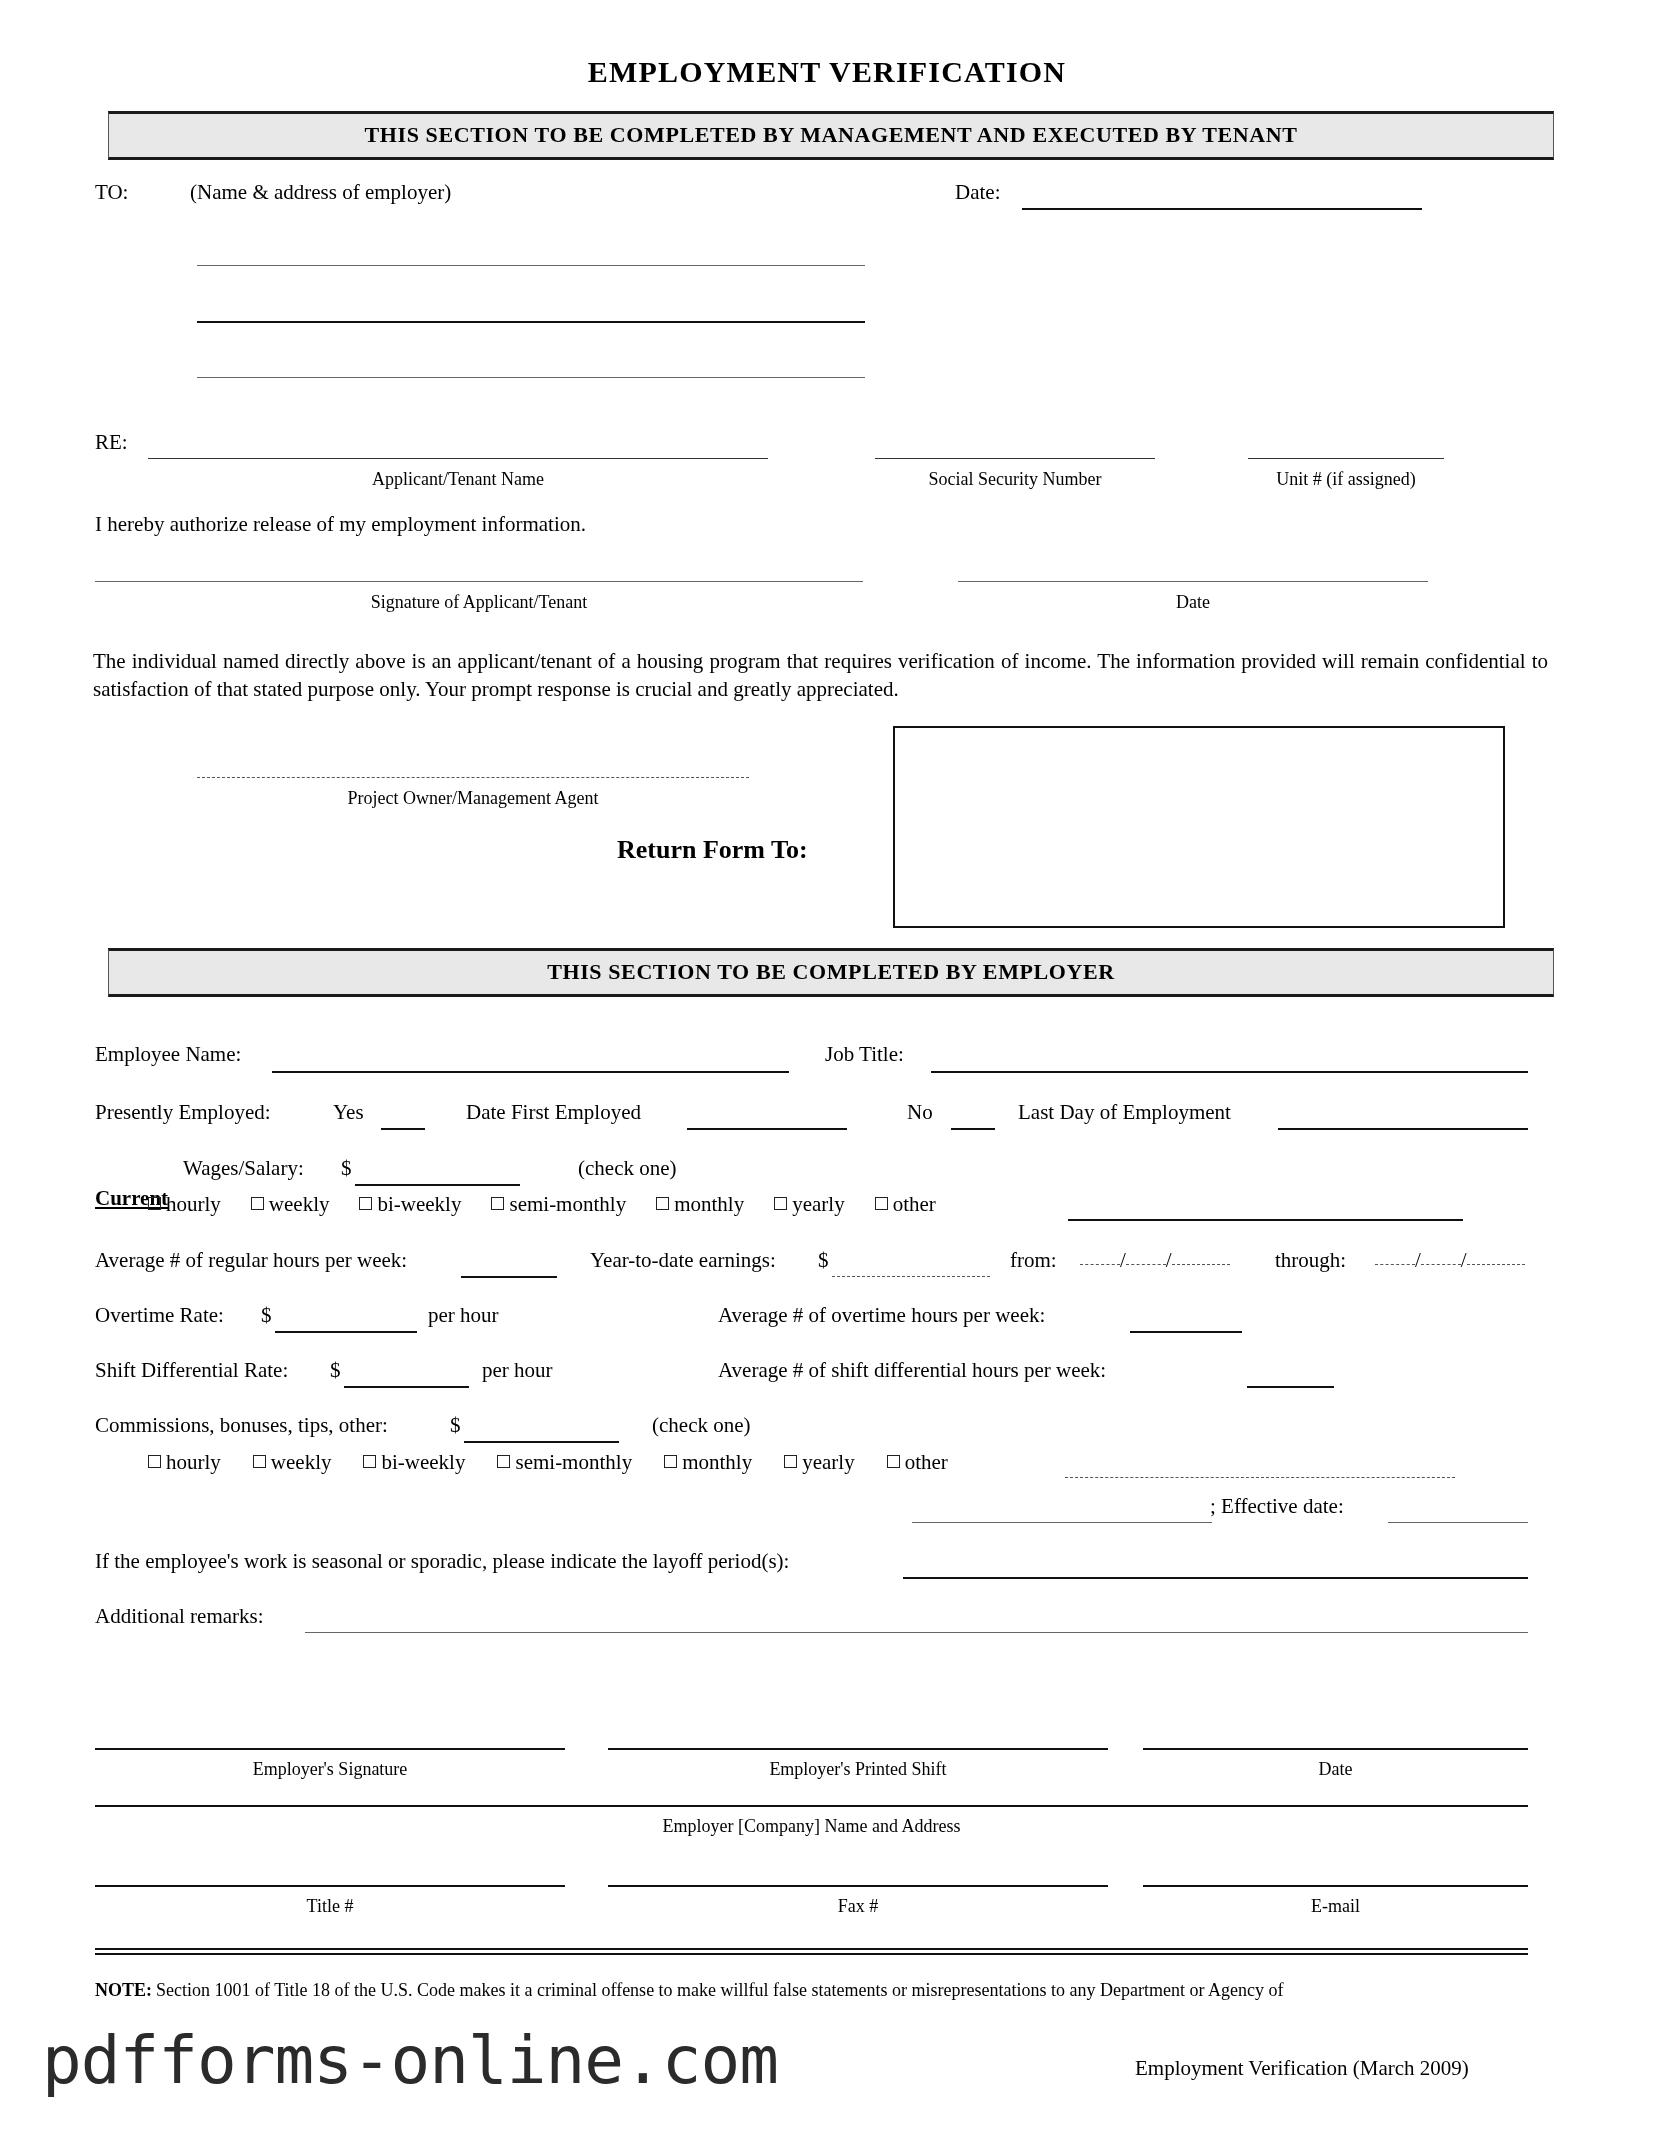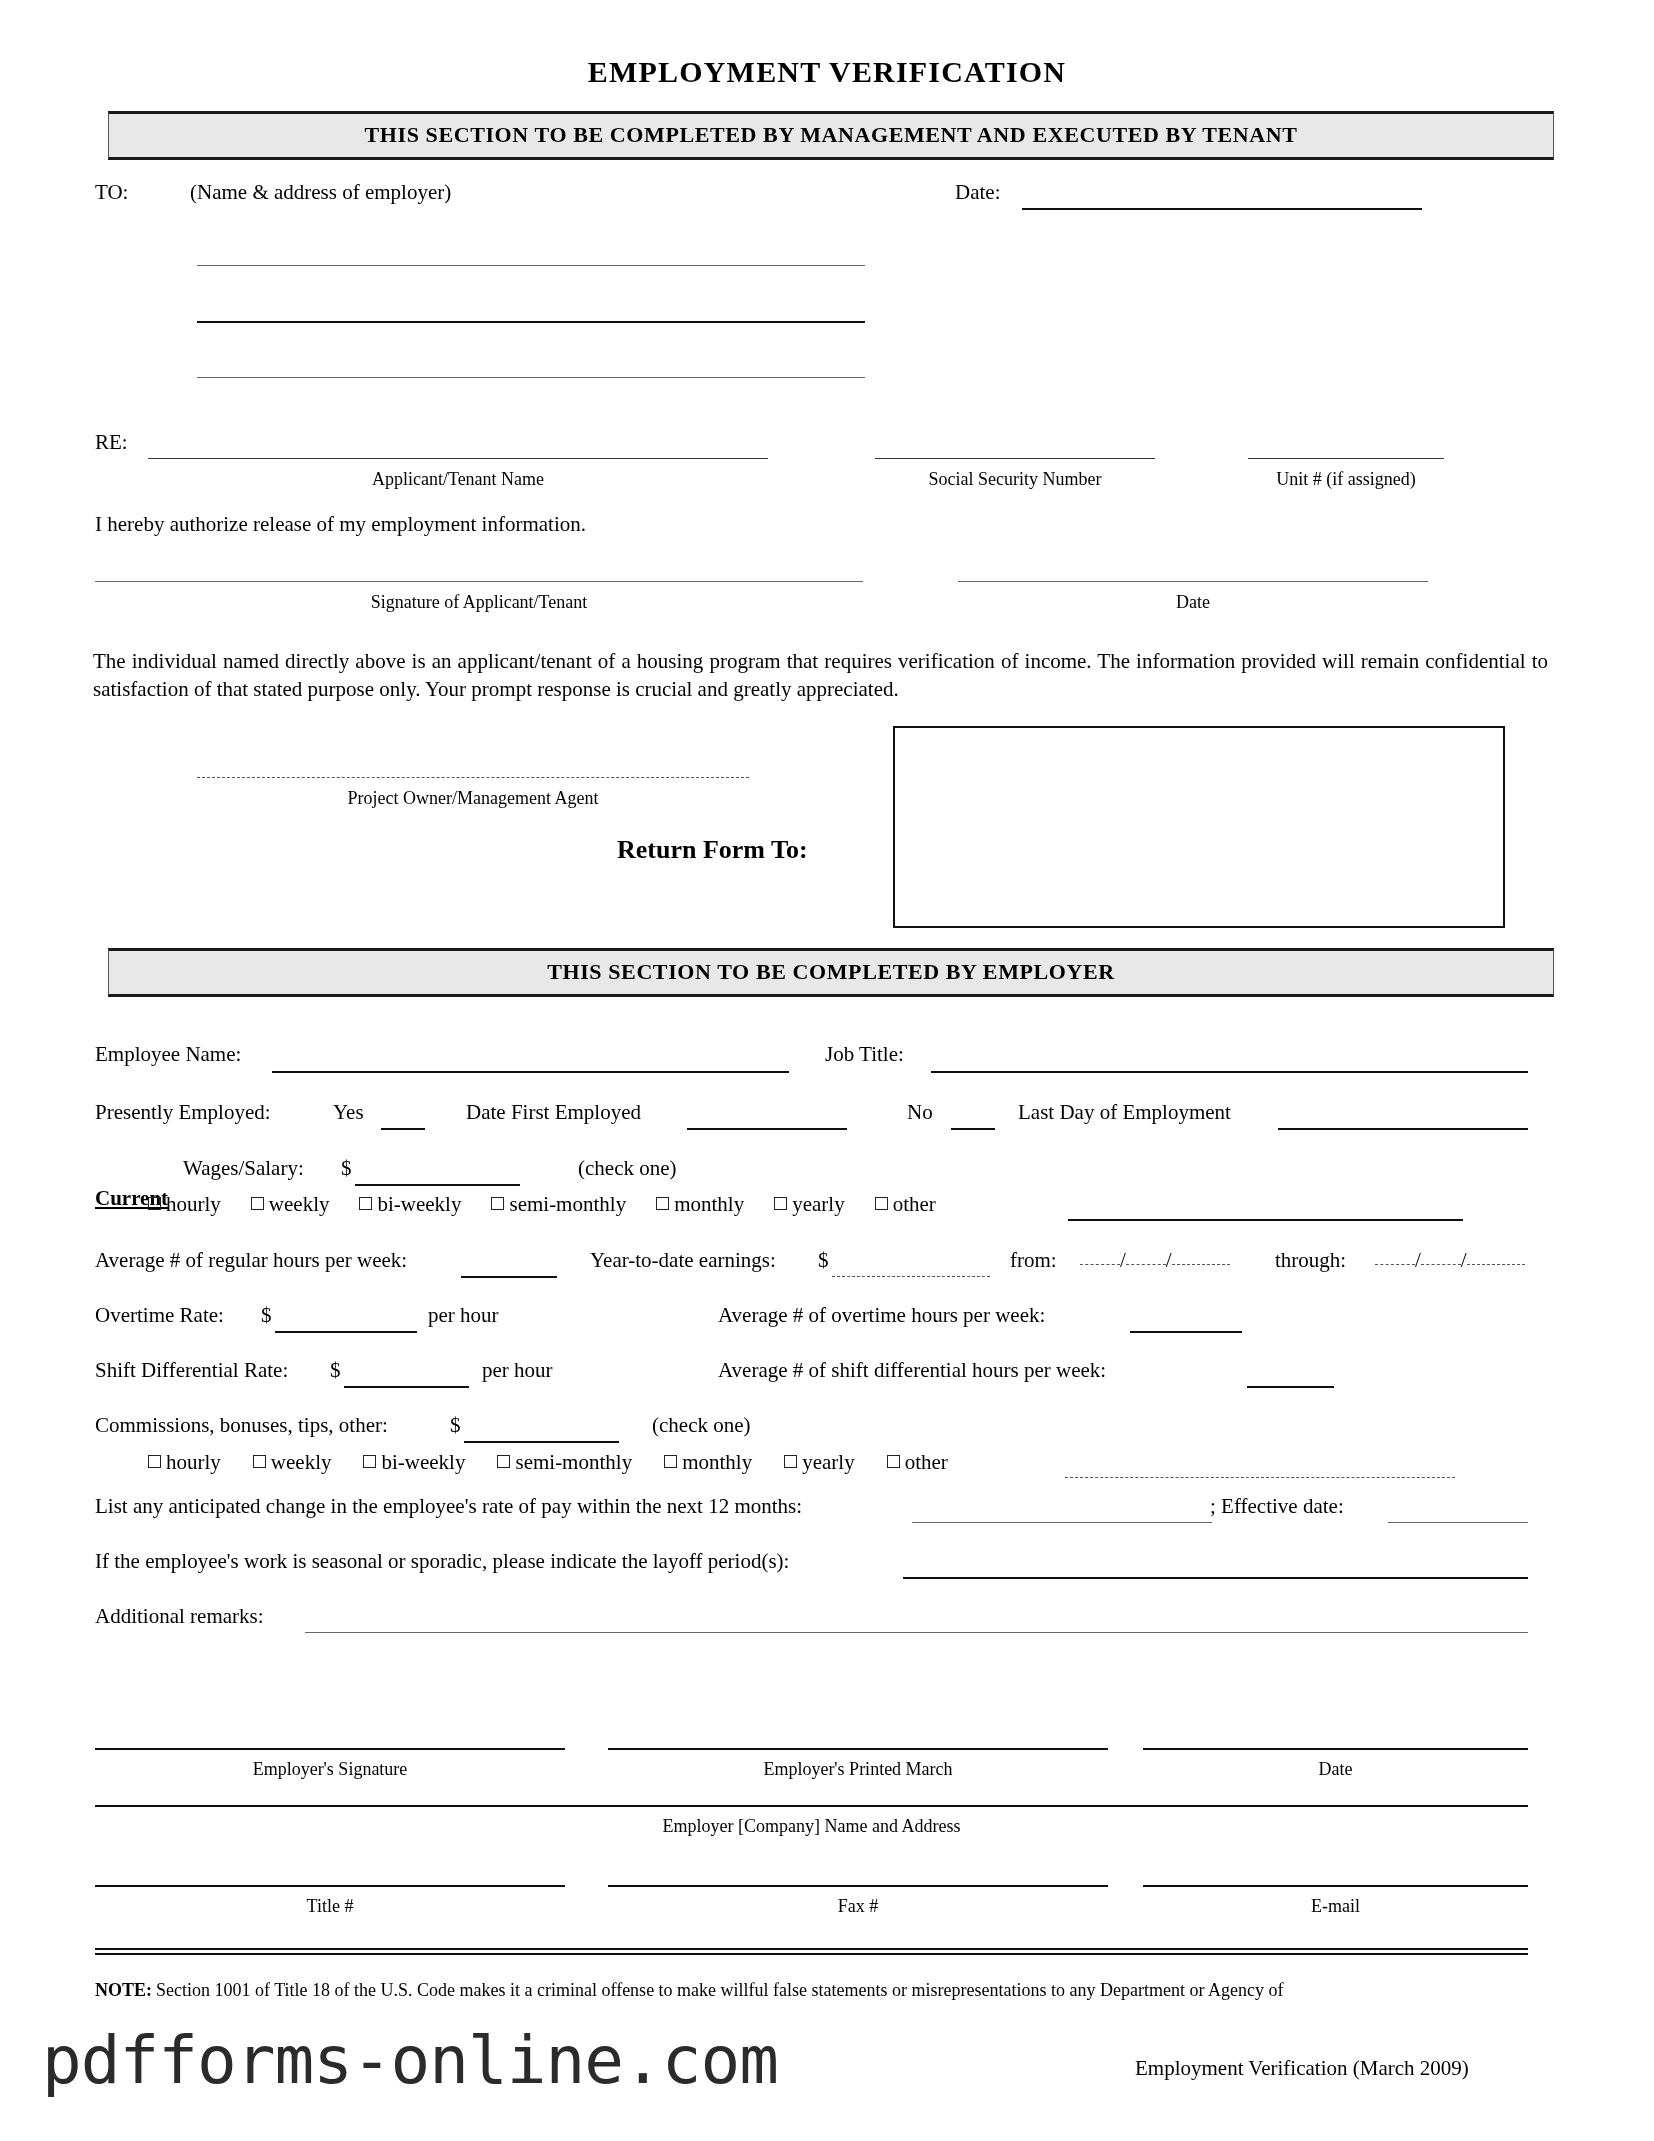--- a/index.html
+++ b/index.html
@@ -240,36 +240,35 @@
     <span class="lbl" style="margin-right:28px;"><span class="cb"></span><span>hourly</span></span>
     <span class="lbl" style="margin-right:28px;"><span class="cb"></span><span>weekly</span></span>
     <span class="lbl" style="margin-right:28px;"><span class="cb"></span><span>bi-weekly</span></span>
     <span class="lbl" style="margin-right:28px;"><span class="cb"></span><span>semi-monthly</span></span>
     <span class="lbl" style="margin-right:28px;"><span class="cb"></span><span>monthly</span></span>
     <span class="lbl" style="margin-right:28px;"><span class="cb"></span><span>yearly</span></span>
     <span class="lbl"><span class="cb"></span><span>other</span></span>
   </div>
   <div class="abs rule-dash" style="left:1065px; top:1476px; width:390px; height:1px;"></div>
 
-  <div class="abs lbl" style="left:95px; top:1494px;">List any anticipated change in the employee's rate of pay within the next 12 months:</div>
   <div class="abs rule rule-thin" style="left:912px; top:1521px; width:300px;"></div>
   <div class="abs lbl" style="left:1210px; top:1494px;">; Effective date:</div>
   <div class="abs rule rule-thin" style="left:1388px; top:1521px; width:140px;"></div>
 
   <div class="abs lbl" style="left:95px; top:1549px;">If the employee's work is seasonal or sporadic, please indicate the layoff period(s):</div>
   <div class="abs rule rule-thick" style="left:903px; top:1576px; width:625px;"></div>
 
   <div class="abs lbl" style="left:95px; top:1604px;">Additional remarks:</div>
   <div class="abs rule rule-thin" style="left:305px; top:1631px; width:1223px;"></div>
 
   <div class="abs rule rule-thick" style="left:95px; top:1747px; width:470px;"></div>
   <div class="abs cap" style="left:95px; top:1749px; width:470px;">Employer's Signature</div>
 
   <div class="abs rule rule-thick" style="left:608px; top:1747px; width:500px;"></div>
-  <div class="abs cap" style="left:608px; top:1749px; width:500px;">Employer's Printed March</div>
+  <div class="abs cap" style="left:608px; top:1749px; width:500px;">Employer's Printed Shift</div>
 
   <div class="abs rule rule-thick" style="left:1143px; top:1747px; width:385px;"></div>
   <div class="abs cap" style="left:1143px; top:1749px; width:385px;">Date</div>
 
   <div class="abs rule rule-thick" style="left:95px; top:1804px; width:1433px;"></div>
   <div class="abs cap" style="left:95px; top:1806px; width:1433px;text-align:center;">Employer [Company] Name and Address</div>
 
   <div class="abs rule rule-thick" style="left:95px; top:1884px; width:470px;"></div>
   <div class="abs cap" style="left:95px; top:1886px; width:470px;">Title #</div>
 

